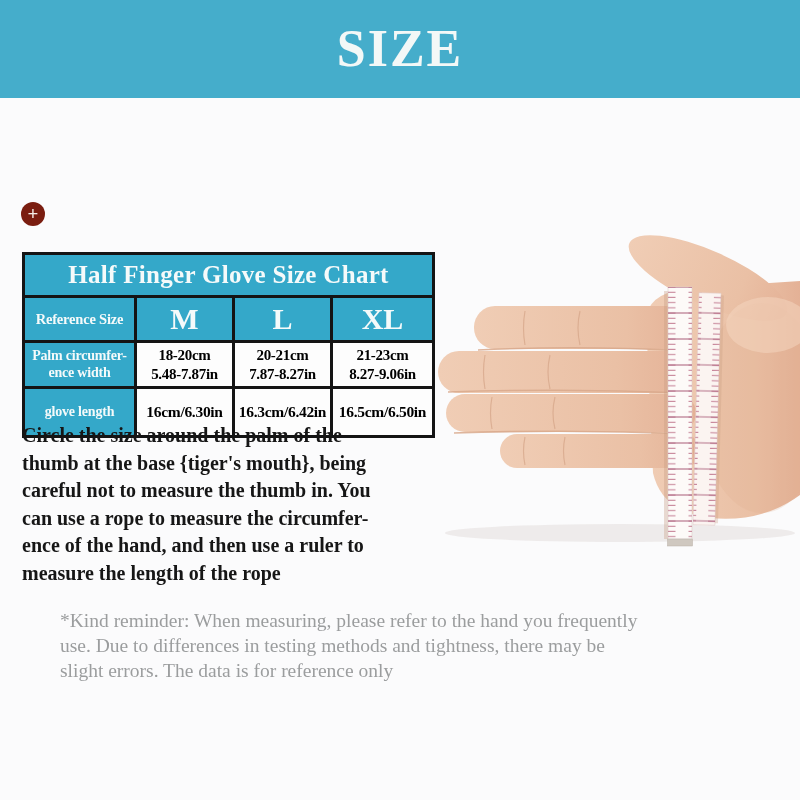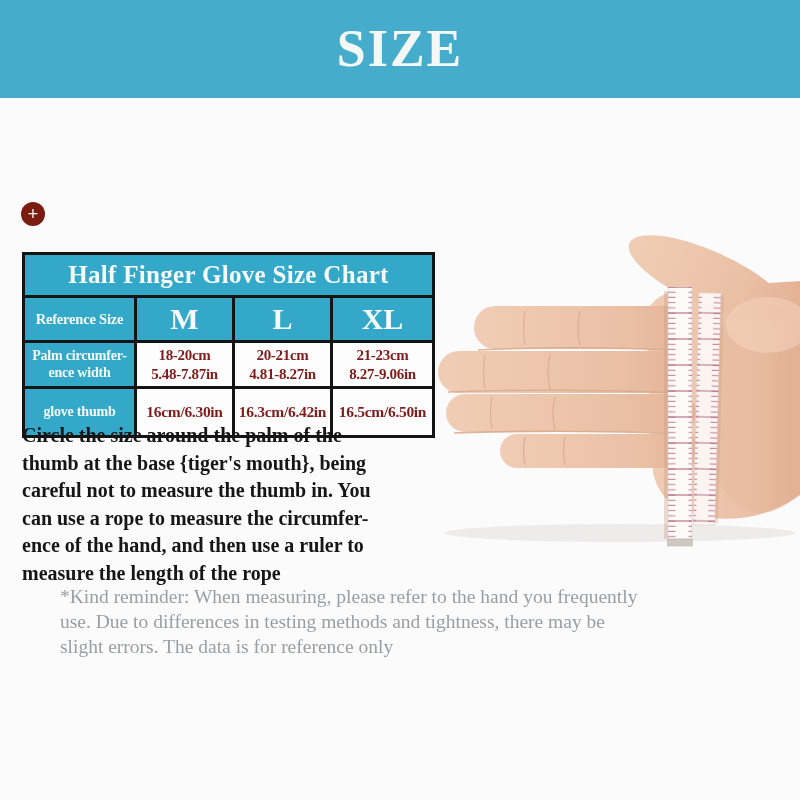--- a/index.html
+++ b/index.html
@@ -28,36 +28,36 @@
   
   .chart{
     position:absolute;left:22px;top:252px;
     border-collapse:collapse;table-layout:fixed;width:410px;padding-left:20px;
   }
   .chart td{
     border:3px solid #141414;text-align:center;vertical-align:middle;padding:0;
     overflow:hidden;
   }
   .chart .teal{background:#34a8c9;color:#f5fafa;}
-  .chart .white{background:#fdfdfd;color:#7f1d1d;}
+  .chart .white{background:#fdfdfd;color:#000000;}
   .chart-title-cell{height:40px;font-size:25px;font-weight:bold;letter-spacing:.3px;}
   .ref-size-cell{height:42px;font-size:14.5px;font-weight:bold;letter-spacing:-.2px;}
   .size-letter-cell{height:42px;font-size:30px;font-weight:bold;}
   .row-label-cell{font-size:14px;font-weight:bold;letter-spacing:-.2px;line-height:1.2;}
   .value-cell{font-size:15px;font-weight:bold;letter-spacing:-.3px;line-height:1.25;}
   .palm-row td{height:43px;text-align:center;}
   .length-row td{height:46px;}
   .length-row .value-cell{font-size:15.5px;}
   
   .how-to{
     position:absolute;left:22px;top:422px;width:640px;
     font-size:20px;font-weight:bold;line-height:27.5px;color:#161616;white-space:pre-line;
   }
   .reminder{
-    position:absolute;left:60px;top:584px;width:720px;
+    position:absolute;left:60px;top:608px;width:720px;
     font-size:19.5px;font-weight:normal;line-height:25px;color:#9b9d9e;white-space:pre-line;
   }
   
   .hand-figure{position:absolute;left:430px;top:233px;width:370px;height:315px;}
 </style>
 </head>
 <body>
 
 <div class="screen">
 
@@ -90,29 +90,29 @@
         <td class="teal row-label-cell">
           <div>Palm circumfer-</div>
           <div>ence width</div>
         </td>
         <td class="white value-cell">
           <div>18-20cm</div>
           <div>5.48-7.87in</div>
         </td>
         <td class="white value-cell">
           <div>20-21cm</div>
-          <div>4.81-8.27in</div>
+          <div>7.87-8.27in</div>
         </td>
         <td class="white value-cell">
           <div>21-23cm</div>
           <div>8.27-9.06in</div>
         </td>
       </tr>
       <tr class="length-row">
-        <td class="teal row-label-cell">glove thumb</td>
+        <td class="teal row-label-cell">glove length</td>
         <td class="white value-cell">16cm/6.30in</td>
         <td class="white value-cell">16.3cm/6.42in</td>
         <td class="white value-cell">16.5cm/6.50in</td>
       </tr>
     </tbody>
   </table>
 
   <svg class="hand-figure" viewBox="0 0 370 315" role="img" aria-label="open palm with two measuring tapes wrapped around it">
     <defs>
       <linearGradient id="skin" x1="0" y1="0" x2="1" y2="0">

